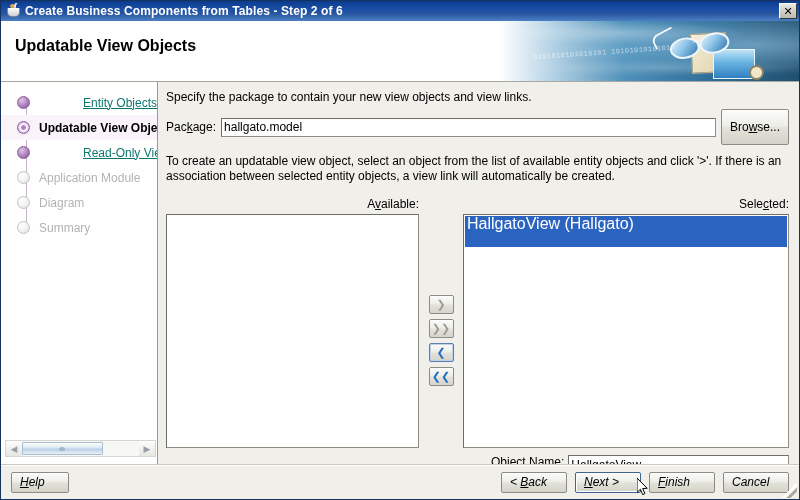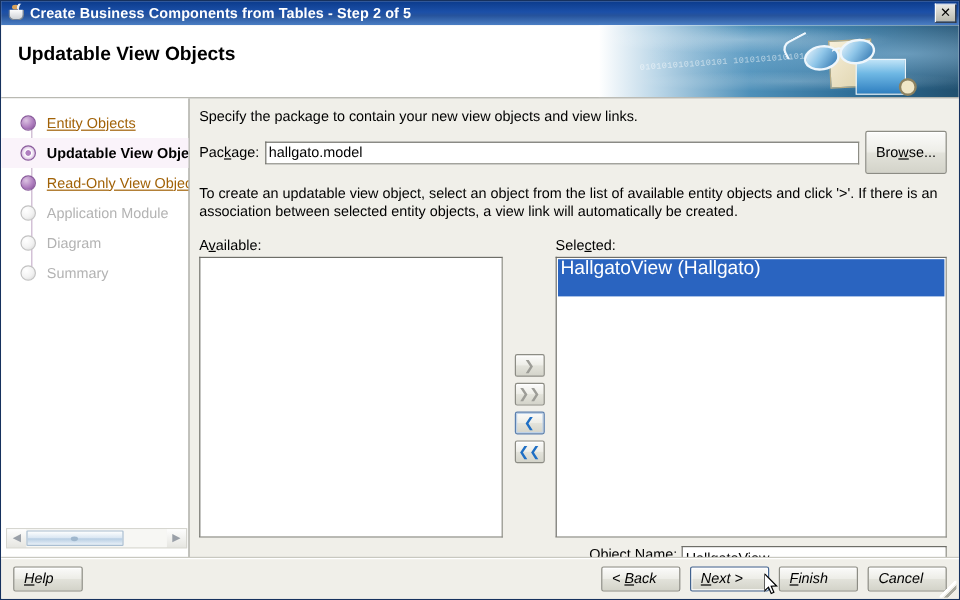--- a/index.html
+++ b/index.html
@@ -146,21 +146,21 @@
   }
   .dot.active{
     background:radial-gradient(circle at 50% 50%,#b07fc0 0%,#b07fc0 26%,#ffffff 34%,#e6d4ec 60%,#9d6ab0 100%);
     border:1px solid #8a5c9c;
   }
   .dot.todo{
     background:radial-gradient(circle at 34% 30%,#ffffff 0%,#f2f2f2 55%,#d6d6d6 100%);
     border:1px solid #c2c2c2;
   }
   .step-label{font-size:12px;}
-  .step-label.link{color:#a16207;text-decoration:underline;cursor:pointer;}
+  .step-label.link{color:#0f766e;text-decoration:underline;cursor:pointer;margin-left:44px;}
   .step-label.cur{color:#000;font-weight:bold;}
   .step-label.dim{color:#b3b3b3;}
   .hscroll{
     position:absolute;left:4px;bottom:8px;width:151px;height:17px;
     display:flex;align-items:stretch;
     background:#f4f4f1;border:1px solid #d6d6d0;box-sizing:border-box;
   }
   .hs-arrow{
     flex:0 0 16px;display:flex;align-items:center;justify-content:center;
     font-size:9px;color:#9aa0a8;
@@ -198,21 +198,21 @@
     box-shadow:inset 0 1px 0 #ffffff;
     padding:0 8px;height:21px;line-height:19px;cursor:default;
     box-sizing:border-box;white-space:nowrap;
   }
   .btn.browse{height:36px;flex:0 0 auto;}
   .desc{font-size:12px;line-height:15px;margin:0 0 13px 0;}
   .lists{display:flex;align-items:flex-start;}
   .col{display:flex;flex-direction:column;}
   .col.left{flex:0 0 253px;width:253px;}
   .col.right{flex:1 1 auto;min-width:0;}
-  .list-label{font-size:12px;margin-bottom:3px;height:14px;}
+  .list-label{font-size:12px;margin-bottom:3px;height:14px;text-align:right;}
   .listbox{
     height:234px;background:#fff;box-sizing:border-box;
     border:1px solid #8d8d85;border-top-color:#6e6e68;border-left-color:#6e6e68;
     overflow:hidden;padding:1px;
   }
   .list-item{
     height:31px;line-height:15px;font-size:16px;padding:0 2px;
     white-space:nowrap;overflow:hidden;cursor:default;
   }
   .list-item.sel{background:#2a64c0;color:#fff;}
@@ -269,21 +269,21 @@
 </head>
 <body>
 
 <div class="window">
 
   <div class="titlebar">
     <span class="tb-icon">
       <span class="cup"></span>
         <span class="steam"></span>
     </span>
-    <span class="tb-title">Create Business Components from Tables - Step 2 of 5</span>
+    <span class="tb-title">Create Business Components from Tables - Step 2 of 6</span>
     <span class="tb-close">✕</span>
   </div>
 
   <div class="banner">
     <div class="banner-art">
       <div class="wave"></div>
       <div class="binary">0101010101010101 1010101010101 010101010100</div>
       <div class="doc1"></div>
       <div class="doc2"></div>
       <div class="gear"></div>

